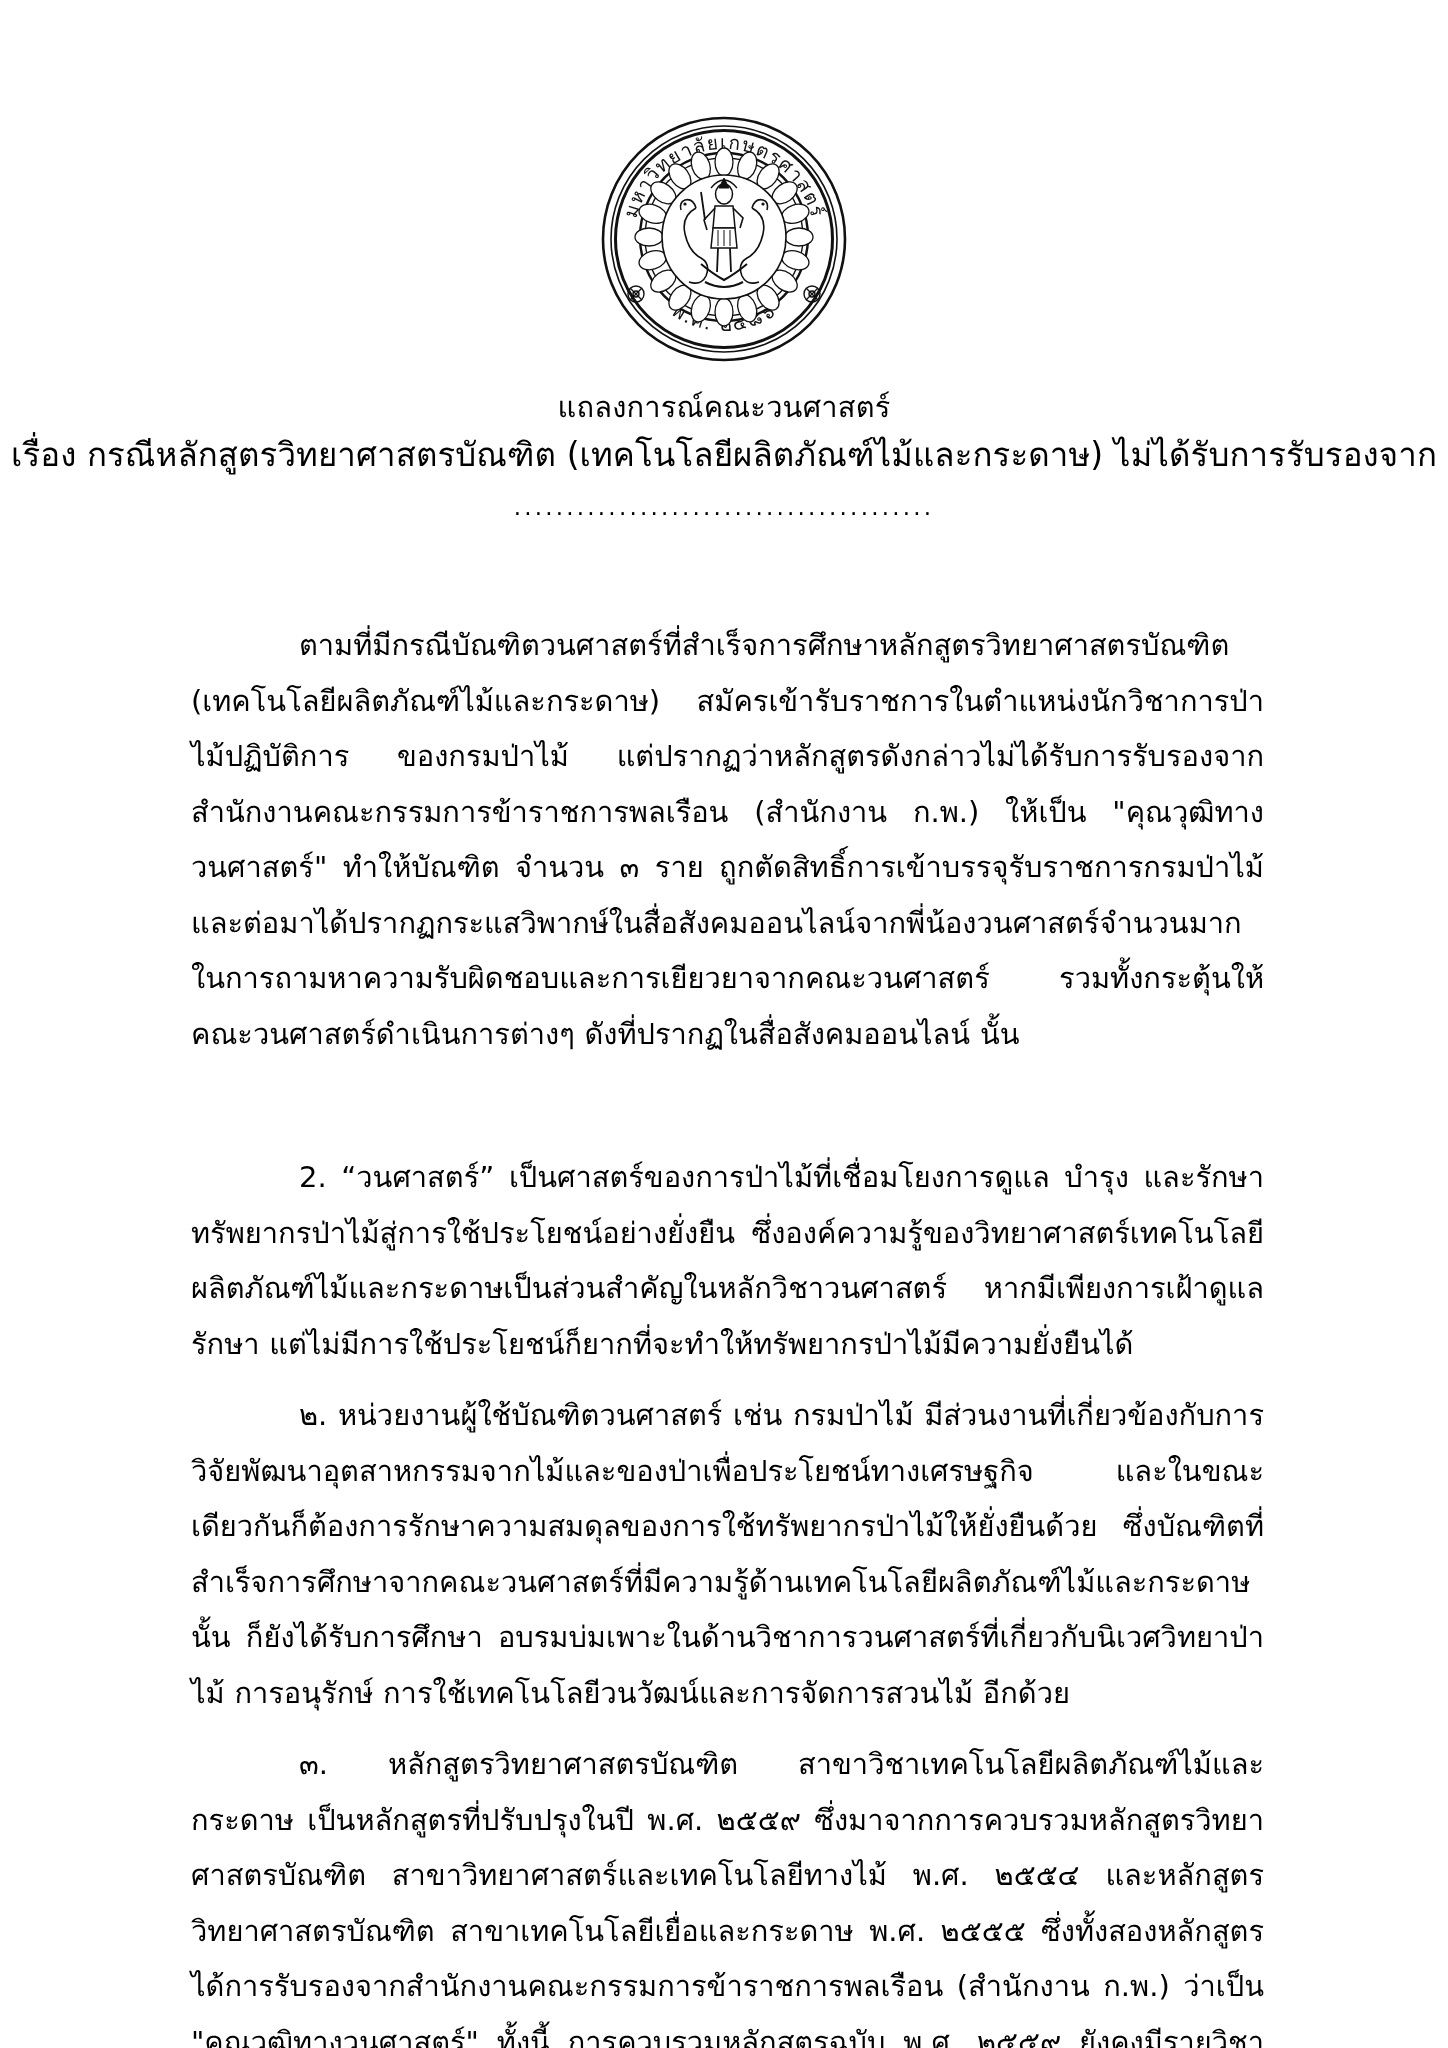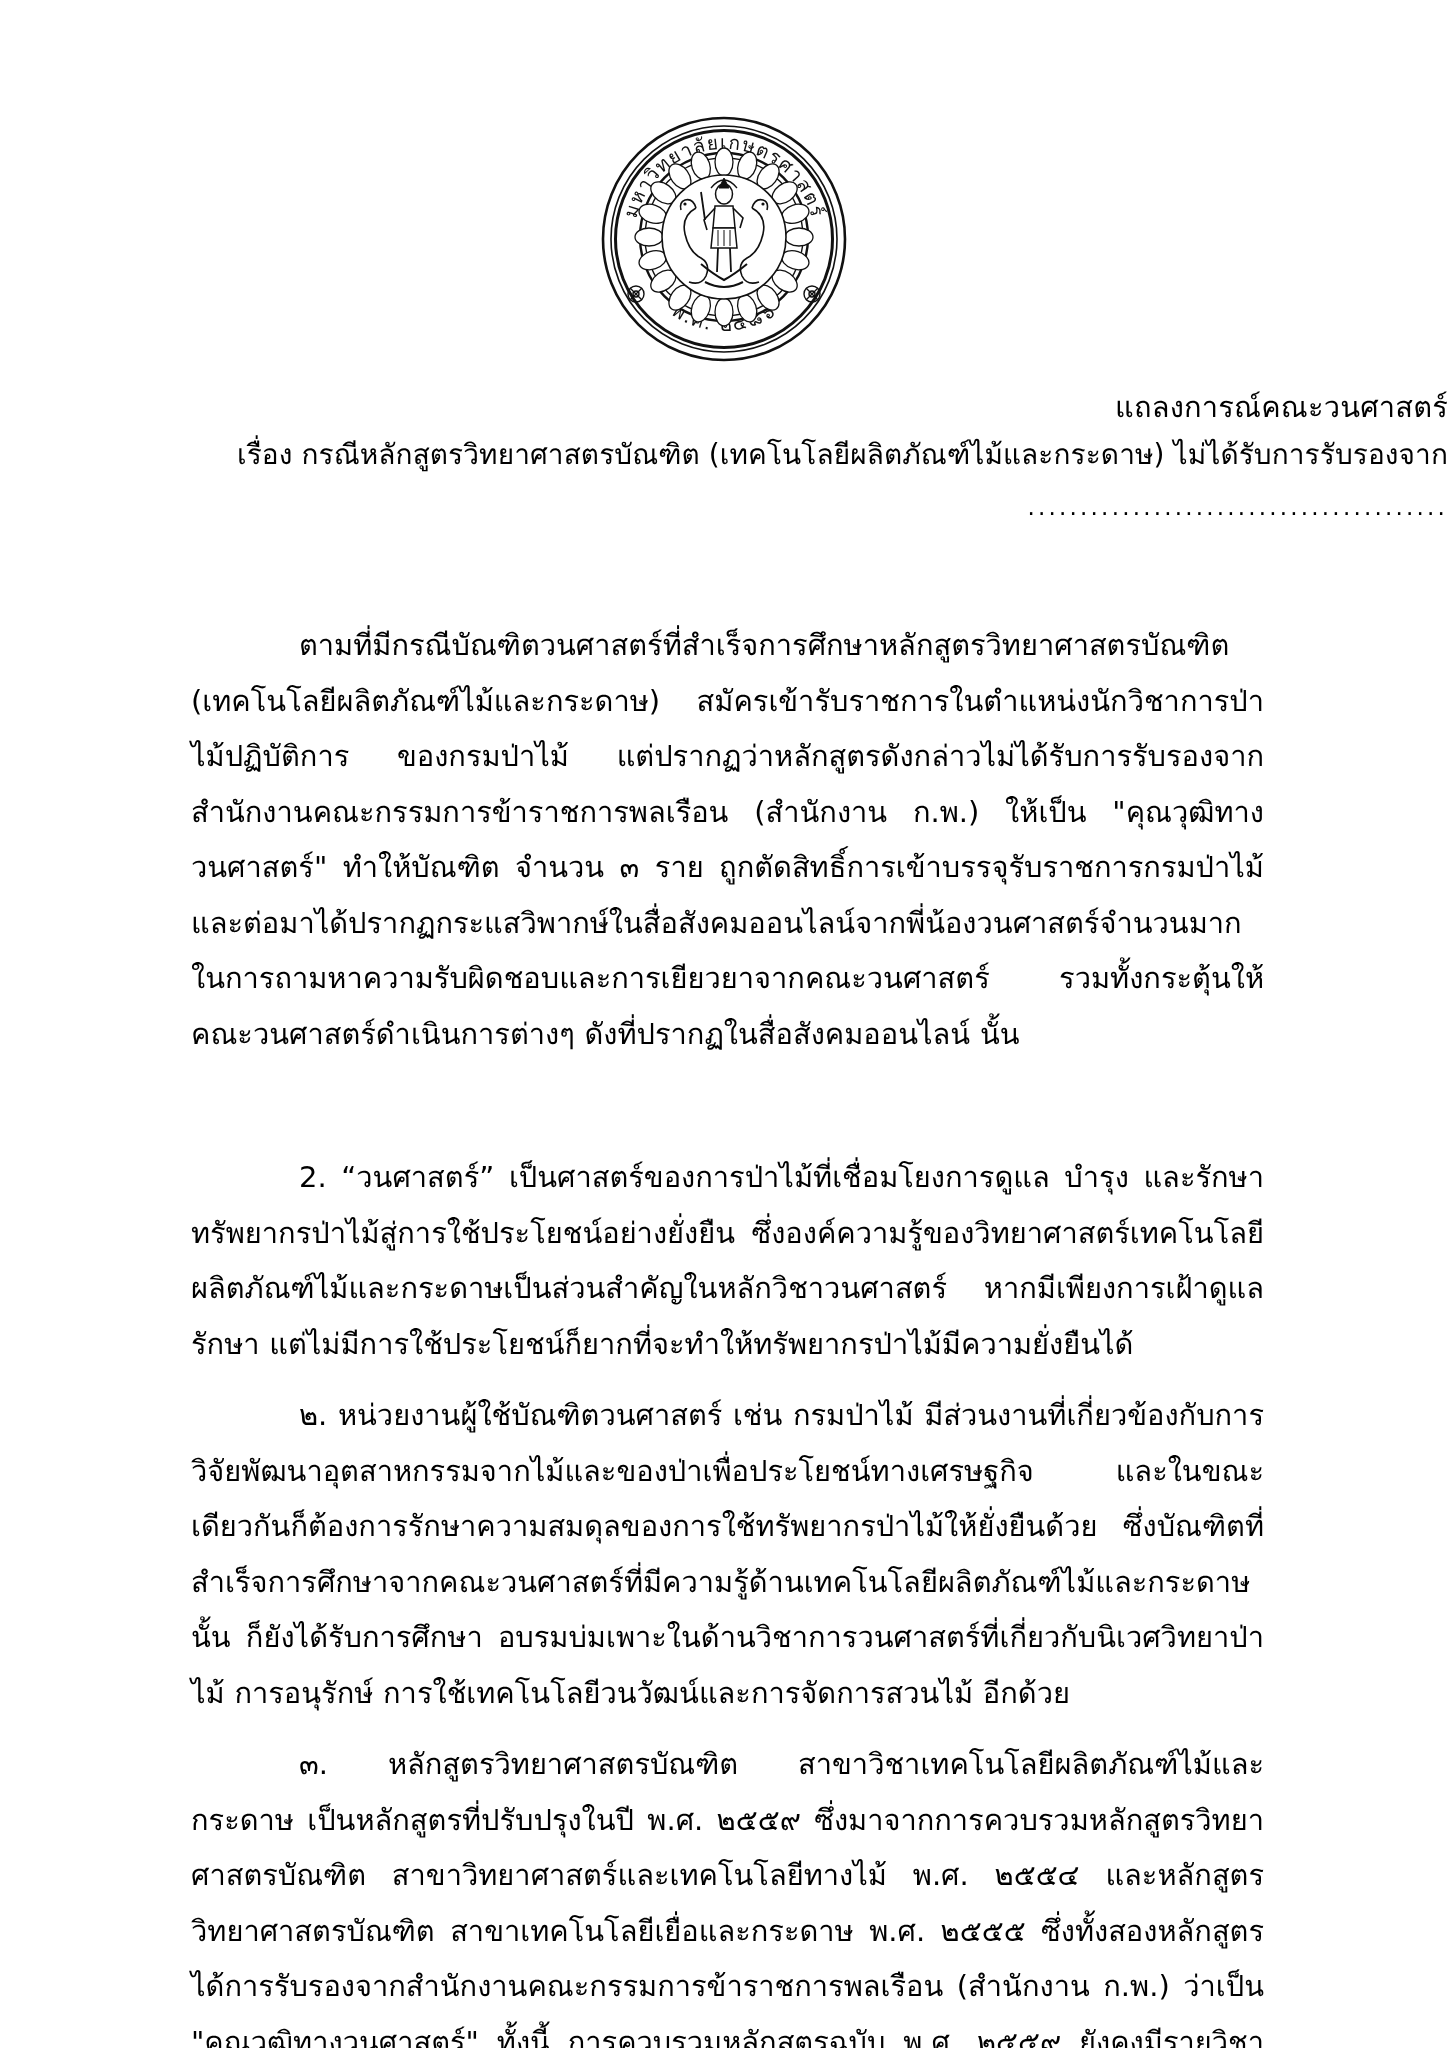--- a/index.html
+++ b/index.html
@@ -37,30 +37,30 @@
     height: 246px;
     position: relative;
   }
 
   
   .heading-block {
     position: absolute;
     top: 383px;
     left: 0;
     width: 100%;
-    text-align: right;
+    text-align: center;
   }
   .doc-title {
     font-size: 29px;
     line-height: 48px;
     letter-spacing: 0.2px;
     white-space: nowrap;
   }
   .subject-line {
-    font-size: 28px;
+    font-size: 33px;
     line-height: 48px;
     letter-spacing: 0.1px;
     white-space: nowrap;
   }
   .dotted-sep {
     margin-top: 16px;
     font-size: 23px;
     line-height: 24px;
     letter-spacing: 3.2px;
     color: #000;

